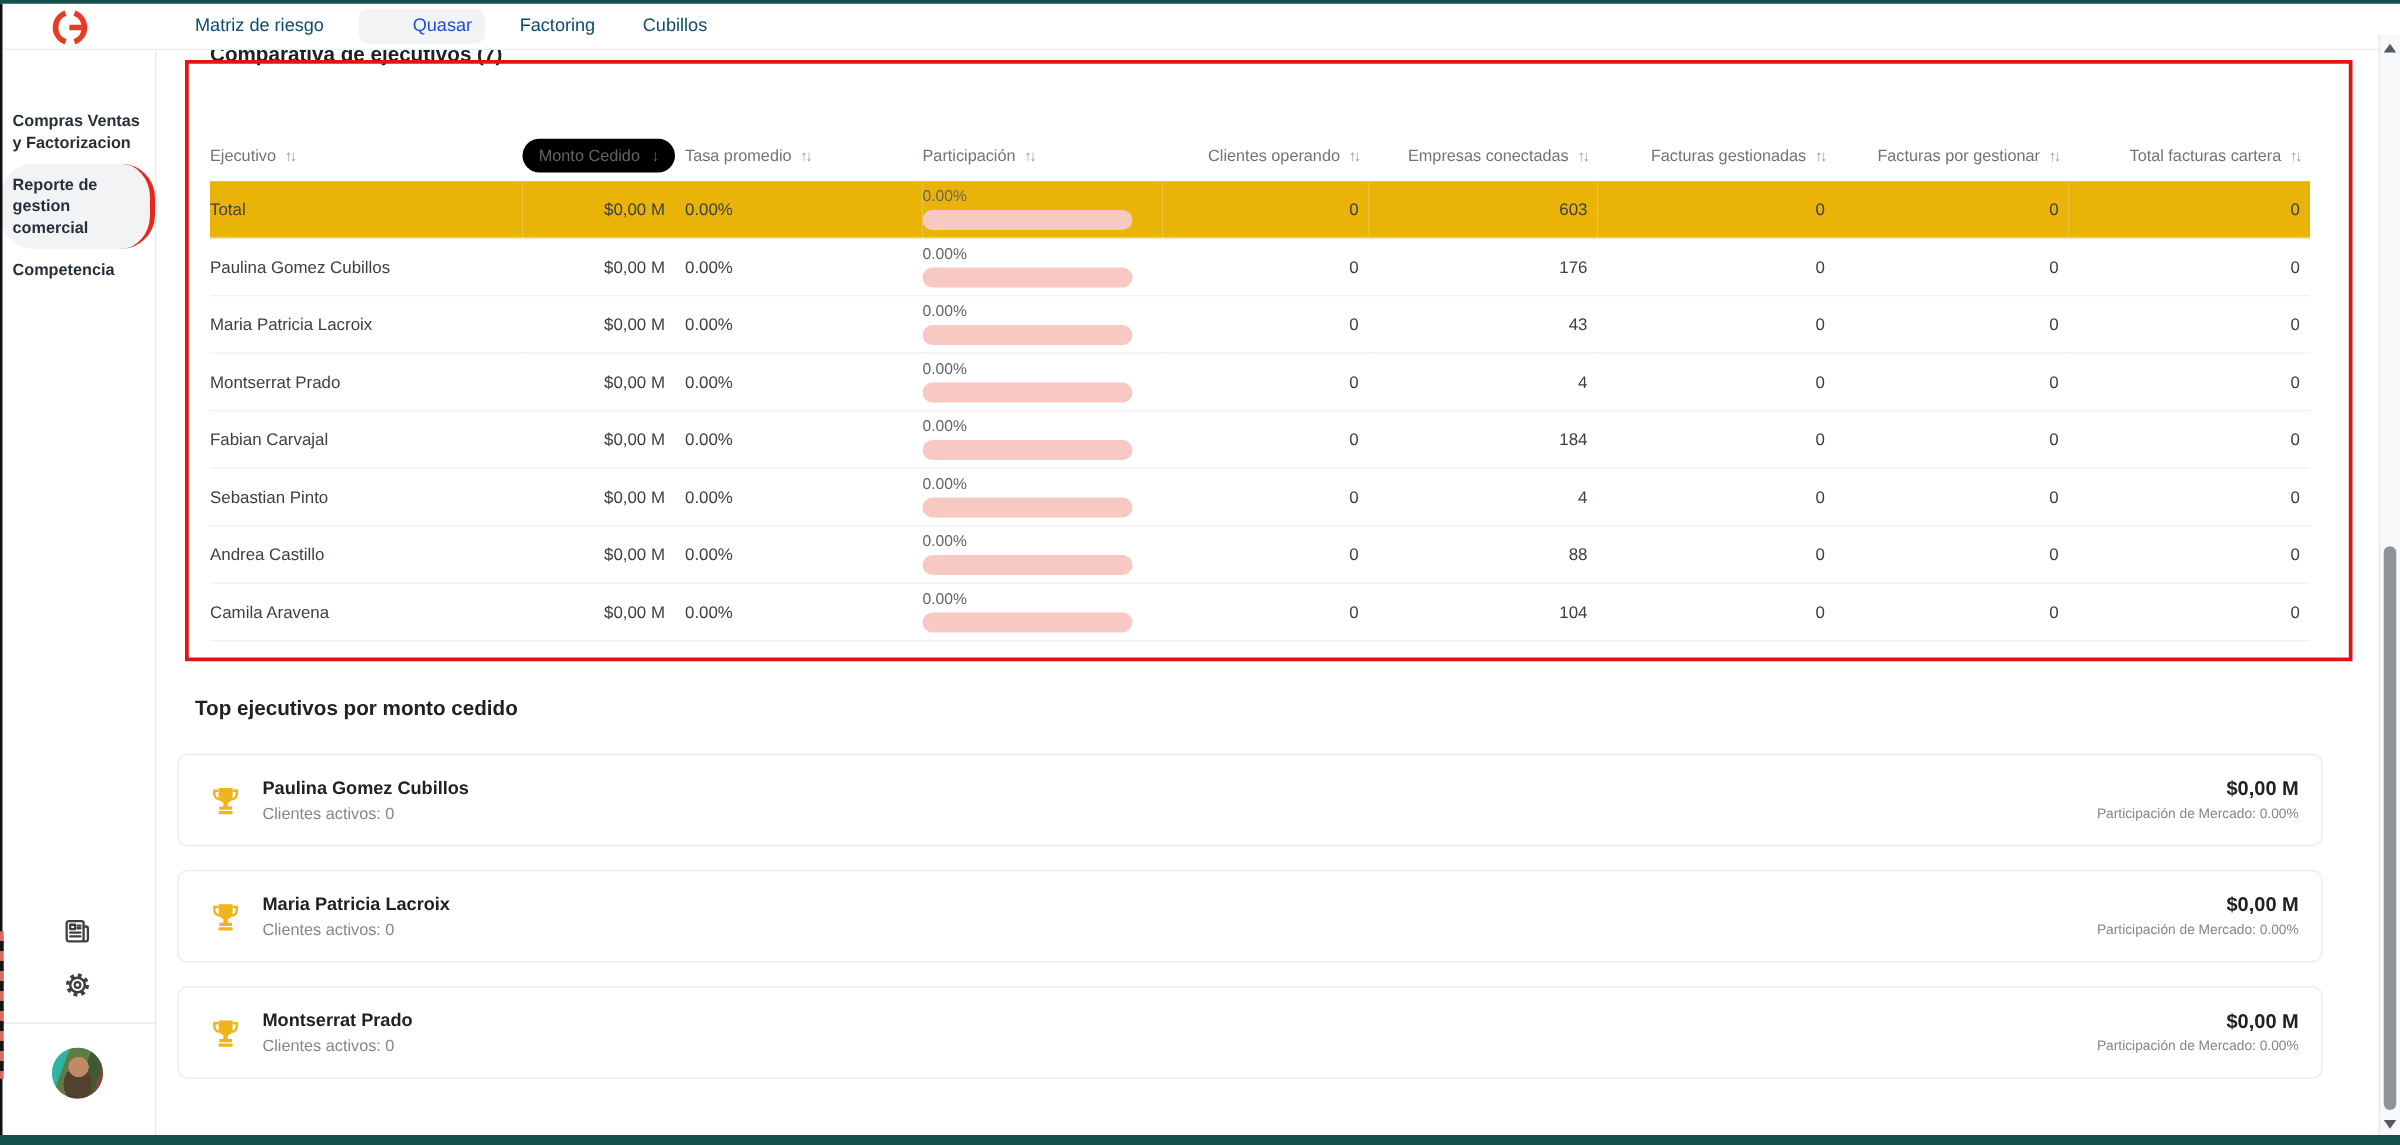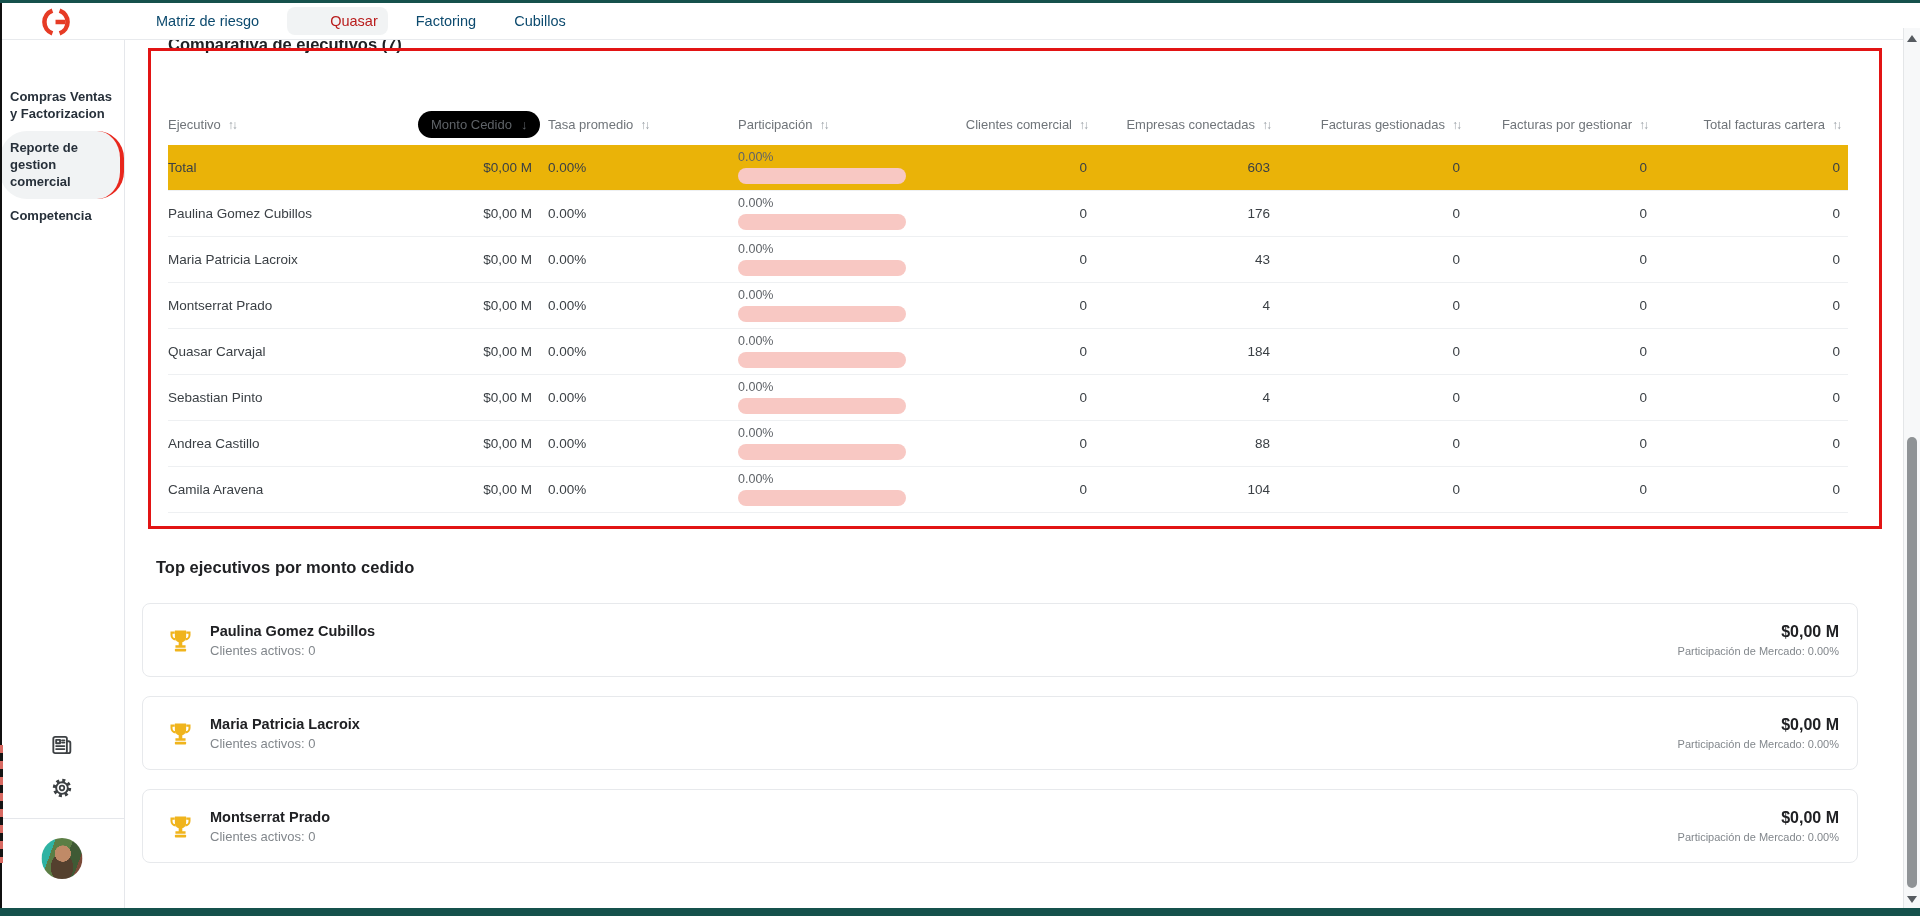--- a/index.html
+++ b/index.html
@@ -13,21 +13,21 @@
   .frame-left   { position:absolute; left:0; top:3px; bottom:8px; width:2px; background:#101010; z-index:61; }
   .frame-left-dashes { position:absolute; left:0; top:745px; width:3px; height:118px; z-index:62;
          background:repeating-linear-gradient(180deg,#d96a62 0 8px,#141414 8px 16px); }
 
   
   .topnav { position:absolute; left:0; top:3px; right:0; height:37px; background:#fff;
             border-bottom:1px solid #e8eaed; display:flex; align-items:center; z-index:40; }
   .logo { position:absolute; left:40px; top:3px; width:32px; height:32px; }
   .nav-items { display:flex; align-items:center; gap:18px; margin-left:146px; }
   .nav-item { font-size:14.5px; color:#0c4a6e; padding:6px 10px; border-radius:8px; cursor:pointer; white-space:nowrap; }
-  .nav-item.active { background:#f1f3f4; color:#b91c1c;padding-left:43px; }
+  .nav-item.active { background:#f1f3f4; color:#1d4ed8;padding-left:43px; }
 
   
   .sidebar { position:absolute; left:0; top:40px; bottom:8px; width:125px; background:#fff;
              border-right:1px solid #e5e7eb; z-index:30; }
   .side-item { font-size:13px; font-weight:700; line-height:1.28; color:#27303a;
                padding:9px 6px 9px 10px; cursor:pointer; }
   .side-item:first-child { margin-top:40px; }
   .side-item.active { background:#f1f3f4; border-right:4px solid #e8271d;border-radius:27px; }
   .side-bottom-icon { position:absolute; left:50%; transform:translateX(-50%); width:26px; height:26px; cursor:pointer; }
   .icon-news { top:692px; }
@@ -154,21 +154,21 @@
       </colgroup>
       <thead>
         <tr>
           <th><span>Ejecutivo</span><span class="sort-ic">↑↓</span></th>
           <th><span class="hdr-pill">
                 <span>Monto Cedido</span>
                 <span class="sort-desc">↓</span>
               </span></th>
           <th><span>Tasa promedio</span><span class="sort-ic">↑↓</span></th>
           <th><span>Participación</span><span class="sort-ic">↑↓</span></th>
-          <th class="ar"><span>Clientes comercial</span><span class="sort-ic">↑↓</span></th>
+          <th class="ar"><span>Clientes operando</span><span class="sort-ic">↑↓</span></th>
           <th class="ar"><span>Empresas conectadas</span><span class="sort-ic">↑↓</span></th>
           <th class="ar"><span>Facturas gestionadas</span><span class="sort-ic">↑↓</span></th>
           <th class="ar"><span>Facturas por gestionar</span><span class="sort-ic">↑↓</span></th>
           <th class="ar"><span>Total facturas cartera</span><span class="sort-ic">↑↓</span></th>
         </tr>
       </thead>
       <tbody id="rows-mount">
           <tr class="total-row">
     <td>Total</td>
     <td class="monto">$0,00 M</td>
@@ -227,21 +227,21 @@
         <div class="part-bar"></div>
       </div>
     </td>
     <td class="ar">0</td>
     <td class="ar">4</td>
     <td class="ar">0</td>
     <td class="ar">0</td>
     <td class="ar">0</td>
   </tr>
           <tr>
-    <td>Quasar Carvajal</td>
+    <td>Fabian Carvajal</td>
     <td class="monto">$0,00 M</td>
     <td>0.00%</td>
     <td>
       <div class="part-cell">
         <div class="part-label">0.00%</div>
         <div class="part-bar"></div>
       </div>
     </td>
     <td class="ar">0</td>
     <td class="ar">184</td>

